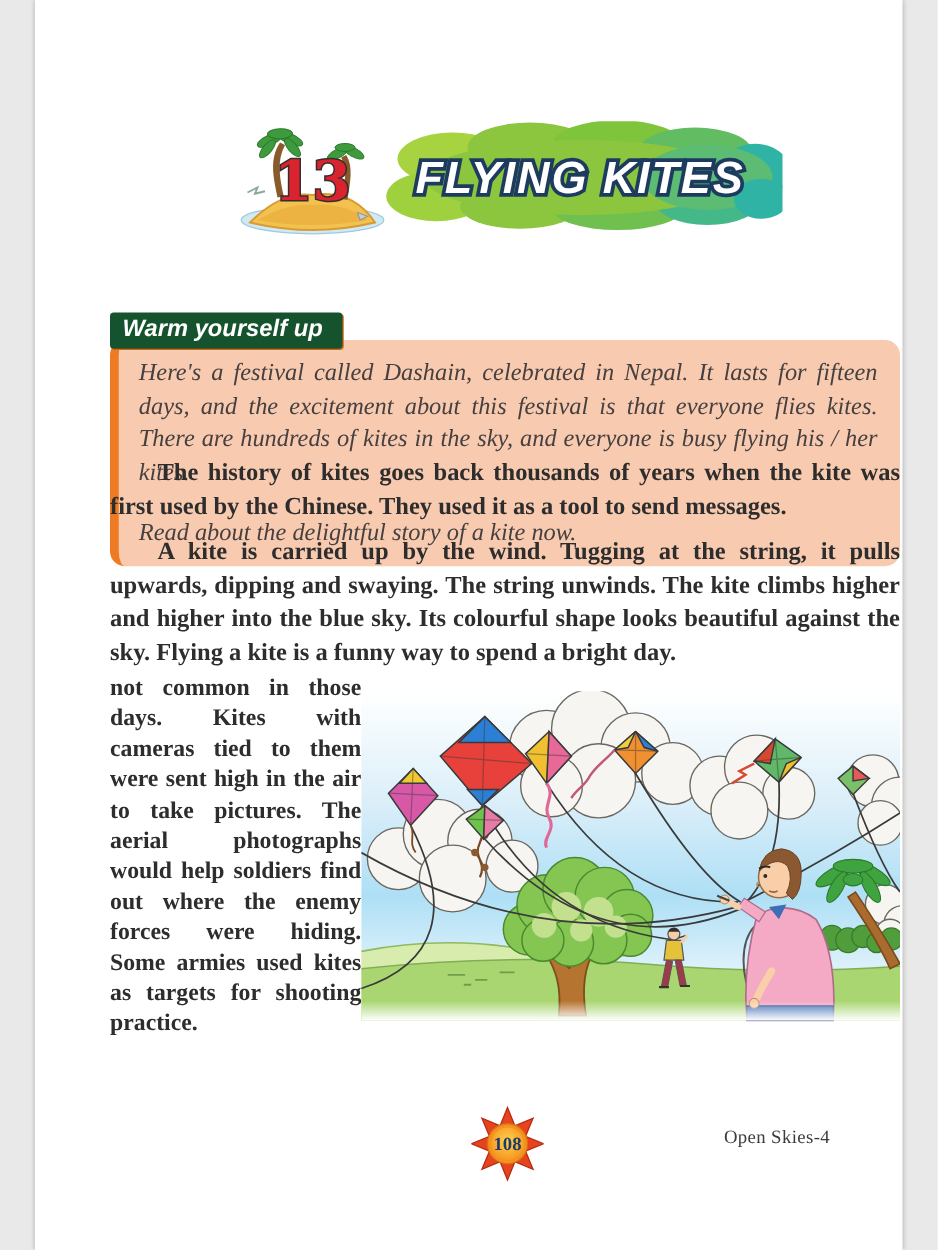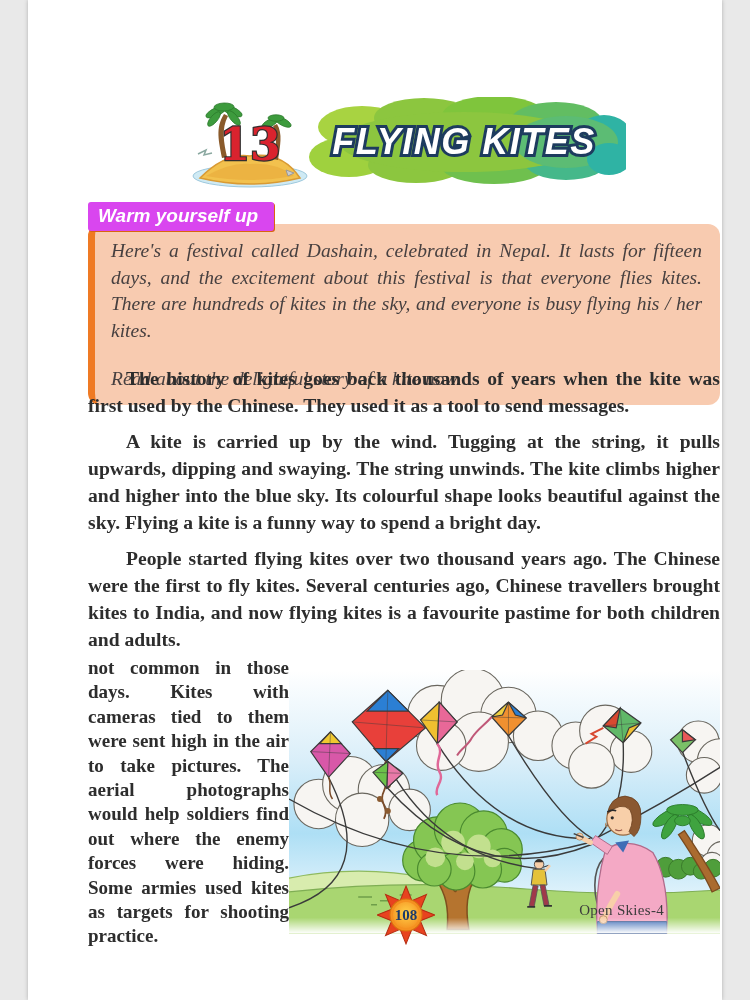--- a/index.html
+++ b/index.html
@@ -10,24 +10,25 @@
     box-shadow:0 0 4px rgba(0,0,0,.25);
   }
   
   .header{position:absolute;top:96px;left:158px;display:flex;align-items:center;}
   .island{width:128px;height:96px;flex:0 0 auto;}
   .banner{width:322px;height:90px;margin-left:-10px;margin-top:-4px;}
   
   .warmup{position:absolute;top:202px;left:60px;width:632px;}
   .warmup-label{
     display:inline-block;position:relative;z-index:2;
-    background:#d946ef;color:#ffffff;
+    background:#14532d;color:#ffffff;
     font-family:"Liberation Sans",sans-serif;font-weight:bold;font-style:italic;
     font-size:19px;line-height:20px;padding:4px 16px 5px 10px;border-radius:3px;
     box-shadow:1px 1px 0 #d86510;
+    margin-top:48px;
   }
   .warmup-box{
     margin-top:-7px;background:#f8cbb0;border-left:7px solid #ef7a24;
     border-radius:12px;padding:14px 18px 12px 16px;
     font-style:italic;font-size:19.5px;line-height:26.5px;color:#474040;
     text-align:justify;
   }
   .warmup-box p{margin:0;}
   .warmup-box p + p{margin-top:22px;}
   
@@ -102,21 +103,20 @@
     <div class="warmup-label">Warm yourself up</div>
     <div class="warmup-box">
       <p>Here's a festival called Dashain, celebrated in Nepal. It lasts for fifteen days, and the excitement about this festival is that everyone flies kites. There are hundreds of kites in the sky, and everyone is busy flying his / her kites.</p>
       <p>Read about the delightful story of a kite now.</p>
     </div>
   </div>
 
   <div class="content">
     <p>The history of kites goes back thousands of years when the kite was first used by the Chinese. They used it as a tool to send messages.</p>
     <p>A kite is carried up by the wind. Tugging at the string, it pulls upwards, dipping and swaying. The string unwinds. The kite climbs higher and higher into the blue sky. Its colourful shape looks beautiful against the sky. Flying a kite is a funny way to spend a bright day.</p>
-    <p>People started flying kites over two thousand years ago. The Chinese were the first to fly kites. Several centuries ago, Chinese travellers brought kites to India, and now flying kites is a favourite pastime for both children and adults.</p>
 
     <div class="wrap-row">
       <div class="left-col">not common in those days. Kites with cameras tied to them were sent high in the air to take pictures. The aerial photographs would help soldiers find out where the enemy forces were hiding. Some armies used kites as targets for shooting practice.</div>
 
       <div class="illus" role="img" aria-label="Children flying colourful kites high in a cloudy blue sky over a grassy park with a tree and a palm tree">
         <svg viewBox="0 0 436 266">
           <defs>
             <linearGradient id="sky" x1="0" y1="0" x2="0" y2="1">
               <stop offset="0" stop-color="#ffffff"></stop>
               <stop offset="0.35" stop-color="#d9eef9"></stop>

